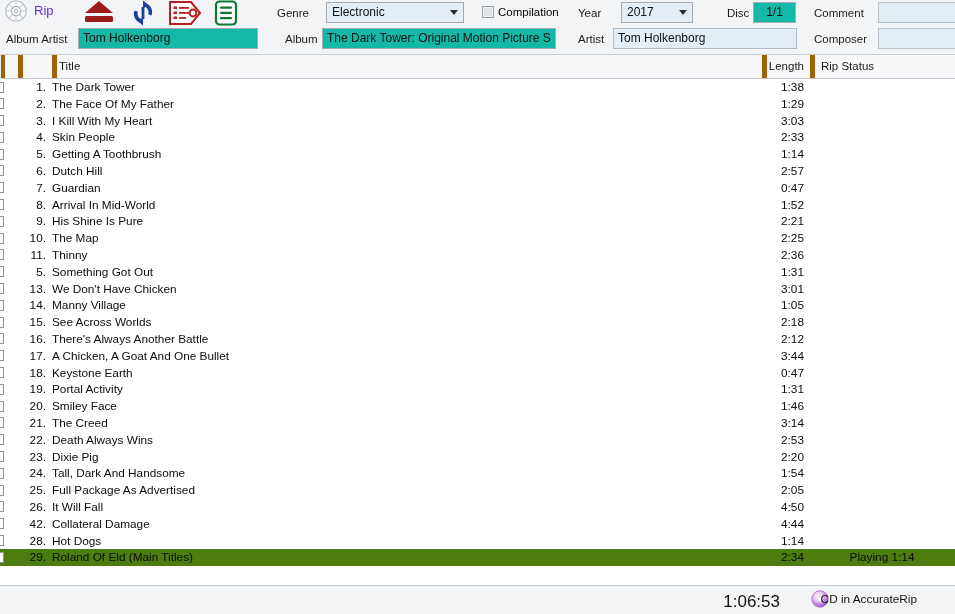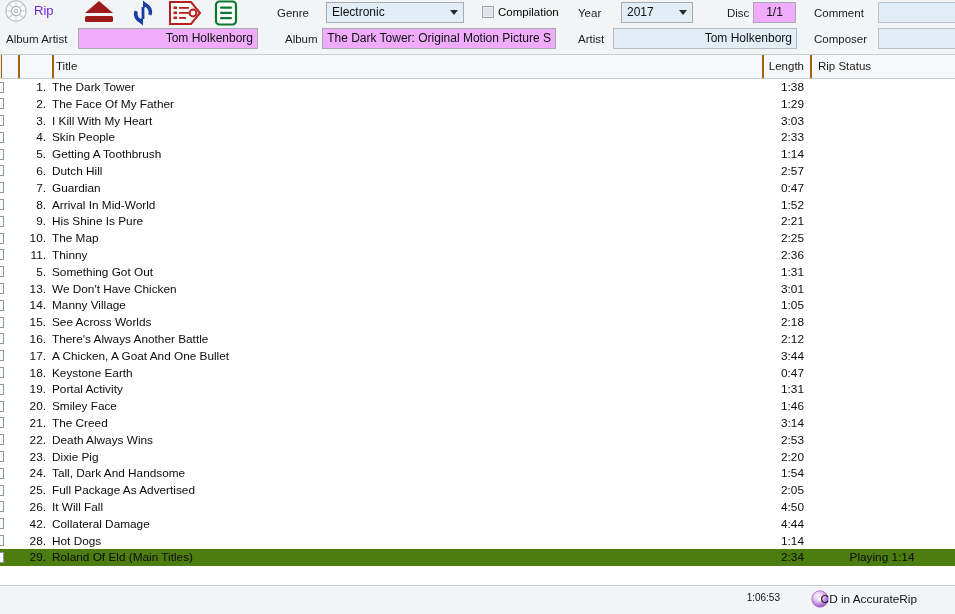--- a/index.html
+++ b/index.html
@@ -15,35 +15,35 @@
 
   
   .header-panel {
     position: absolute; left: 0; top: 0; width: 955px; height: 55px;
     background: #f2f4f6;
     border-bottom: 1px solid #c8cdd2;
     box-sizing: border-box;
   }
   .hdr-row { position: absolute; height: 24px; }
   .hdr-row.r1 { top: 2px; left: 0; right: 0; }
-  .hdr-row.r2 { top: 28px; left: 0; right: 0; text-align: right; }
+  .hdr-row.r2 { top: 28px; left: 0; right: 0; }
 
   .lbl {
     position: absolute;
     font-size: 11.5px;
     color: #1c1c1c;
     line-height: 22px;
     white-space: nowrap;
   }
   .fld {
     position: absolute;
     height: 21px;
     box-sizing: border-box;
     border: 1px solid #a7aab0;
-    background: #f0abfc;
+    background: #14b8a6;
     font-family: "Liberation Sans", sans-serif;
     font-size: 12px;
     color: #101010;
     line-height: 19px;
     padding: 0 4px;
     overflow: hidden;
     white-space: nowrap;
   }
   .fld.blue { background: #e3edf6; border-color: #b2bcc6; }
   .fld.empty { background: #e3edf6; border-color: #b8c2cc; }
@@ -93,21 +93,21 @@
     position: absolute; left: 0; top: 55px; width: 955px; height: 24px;
     background: #f7f8fa;
     border-bottom: 1px solid #c4c8cd;
     box-sizing: border-box;
   }
   .th {
     position: absolute; top: 0; height: 23px; line-height: 23px;
     font-size: 11.5px; color: #1a1a1a; box-sizing: border-box;
     white-space: nowrap;
   }
-  .th.sep { border-left: 2px solid #a16207; }
+  .th.sep { border-left: 5px solid #a16207; }
   .th-check { left: 0; width: 18px; }
   .th-num { left: 18px; width: 34px; }
   .th-title { left: 52px; width: 710px; padding-left: 2px; }
   .th-length { left: 762px; width: 44px; text-align: right; padding-right: 2px; }
   .th-rip { left: 810px; width: 145px; padding-left: 6px; }
 
   .grid {
     position: absolute; left: 0; top: 79px; width: 955px; height: 506px;
     background: #ffffff; overflow: hidden;
   }
@@ -134,21 +134,21 @@
 
   
   .statusbar {
     position: absolute; left: 0; bottom: 0; width: 955px; height: 29px;
     background: #f2f4f6;
     border-top: 1px solid #c8cdd2;
     box-sizing: border-box;
   }
   .st-total {
     position: absolute; right: 175px; top: 6px;
-    font-size: 10px; color: #121212; white-space: nowrap;
+    font-size: 17px; color: #121212; white-space: nowrap;
   }
   .st-acc {
     position: absolute; right: 38px; top: 6px;
     font-size: 11.8px; color: #121212; white-space: nowrap;
   }
   .st-cd { position: absolute; right: 126px; top: 4px; }
 
   .left-rail {
     position: absolute; left: 0; top: 55px; width: 1px; height: 530px;
     background: #e6e8ea;

